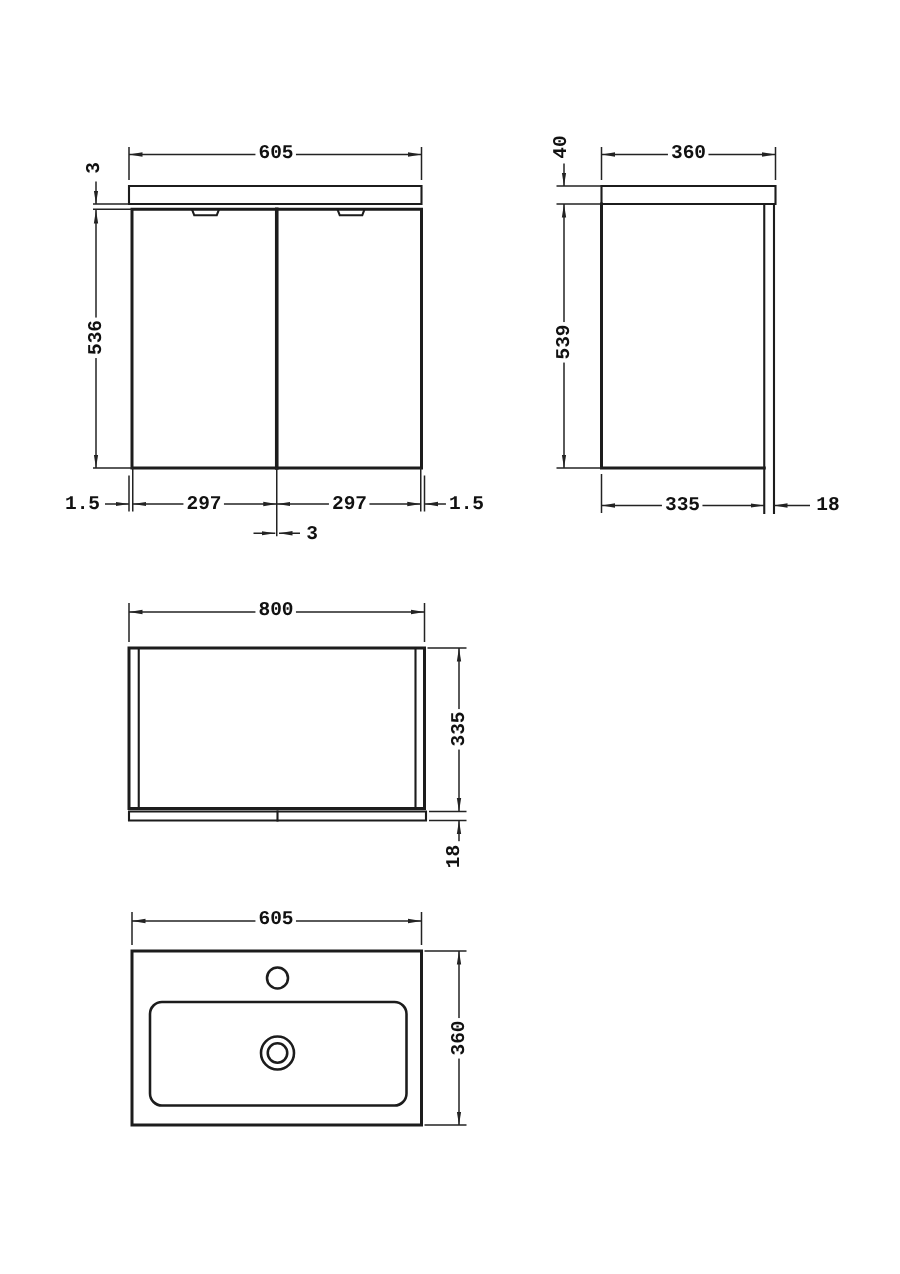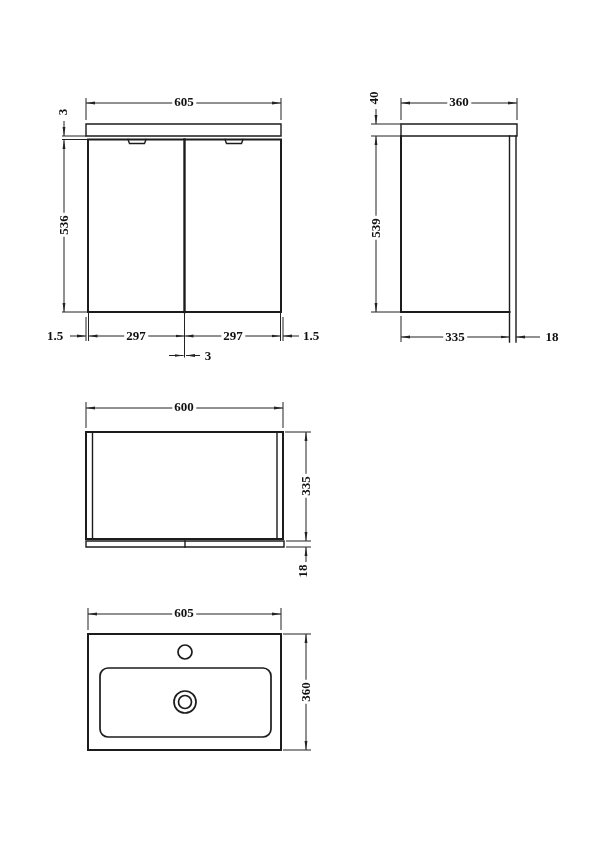--- a/index.html
+++ b/index.html
@@ -1,20 +1,20 @@
 <!DOCTYPE html>
 <html><head>
 <meta charset="utf-8">
 <style>
   html,body{margin:0;padding:0;background:#ffffff;}
   .canvas{
     position:relative;
     width:600px;height:849px;
     background:#ffffff;
-    font-family:Liberation Serif, serif;
+    font-family:Liberation Mono, monospace;
     overflow:hidden;
   }
   .view{position:absolute;inset:0;}
   svg.linework{position:absolute;left:0;top:0;pointer-events:none;}
   .obj{stroke:#1c1c1c;fill:none;stroke-width:2;stroke-linecap:square;}
   .obj-thin{stroke:#1c1c1c;fill:none;stroke-width:1.4;stroke-linecap:square;}
   .obj-mid{stroke:#1c1c1c;fill:none;stroke-width:1.7;stroke-linecap:square;}
   .gapline{stroke:#1c1c1c;fill:none;stroke-width:2.4;stroke-linecap:square;}
   .dim{stroke:#232323;fill:none;stroke-width:1;}
   .ext{stroke:#232323;fill:none;stroke-width:1;}
@@ -120,21 +120,21 @@
       <path class="obj-thin" d="M86,541 H284 V547 H86 Z"></path>
       <path class="obj-thin" d="M185,541 V547"></path>
 
       <path class="ext" d="M86,428 V402 M283,428 V402"></path>
       <path class="ext" d="M285,432 H311 M286,541 H311 M286,547 H311"></path>
 
       <path class="dim" d="M86,408 H283" marker-start="url(#arr-p)" marker-end="url(#arr-p)"></path>
       <path class="dim" d="M306,432 V541" marker-start="url(#arr-p)" marker-end="url(#arr-p)"></path>
       <path class="dim" d="M306,562 V547" marker-end="url(#arr-p)"></path>
     </svg>
-    <div class="dlabel" style="left:184px;top:407px;">600</div>
+    <div class="dlabel" style="left:184px;top:407px;">800</div>
     <div class="dlabel rot" style="left:306px;top:486px;">335</div>
     <div class="dlabel rot" style="left:303px;top:571px;">18</div>
   </div>
 
   <div class="view">
     <svg class="linework" width="600" height="849" viewBox="0 0 600 849">
       <defs>
         <marker id="arr-b" viewBox="0 0 10 4" refX="10" refY="2" markerWidth="9" markerHeight="4" markerUnits="userSpaceOnUse" orient="auto-start-reverse">
           <path d="M0,0.4 L10,2 L0,3.6 Z" fill="#232323"></path>
         </marker>

